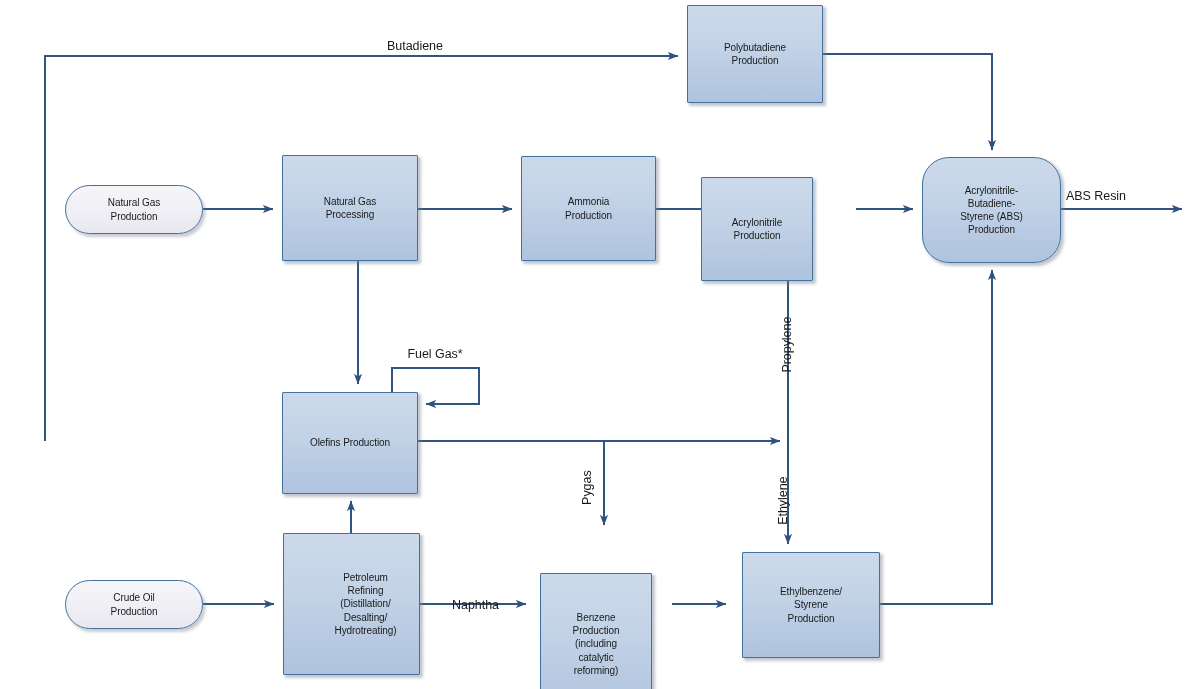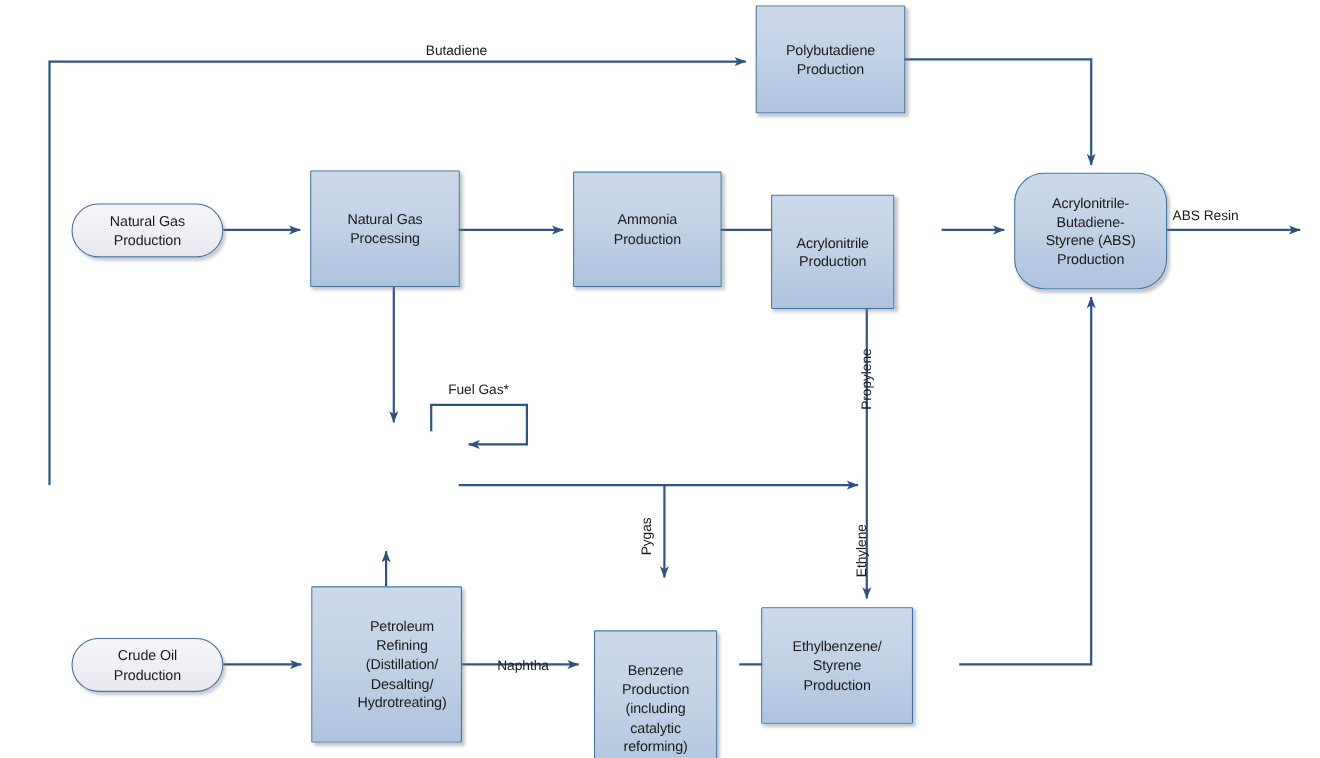--- a/index.html
+++ b/index.html
@@ -23,21 +23,21 @@
   svg#flow { position: absolute; left: 0; top: 0; width: 1200px; height: 689px; }
 
   .node {
     position: absolute;
     box-sizing: border-box;
     display: flex;
     align-items: center;
     justify-content: flex-end;
     text-align: center;
     color: #1a1a1a;
-    font-size: 13px;
+    font-size: 10px;
     line-height: 1.32;
     letter-spacing: -0.1px;
   }
   .proc-box {
     border: 1.3px solid #41719c;
     background: linear-gradient(to bottom, #ccd9ea 0%, #c3d3e7 42%, #aec3de 100%);
     box-shadow: 2.5px 2.5px 3px rgba(120,130,145,0.45);
     border-radius: 1px;
   }
   .pill {
@@ -144,38 +144,41 @@
 Butadiene-
 Styrene (ABS)
 Production</span>
   </div>
 
   <div class="node proc-box" style="left:687px; top:5px; width:136px; height:98px;">
     <span>Polybutadiene
 Production</span>
   </div>
 
+  <div class="node proc-box" style="left:282px; top:392px; width:136px; height:102px;">
+    <span>Olefins Production</span>
+  </div>
 
   <div class="node proc-box" style="left:283px; top:533px; width:137px; height:142px;padding-left:28px;">
     <span>Petroleum
 Refining
 (Distillation/
 Desalting/
 Hydrotreating)</span>
   </div>
 
   <div class="node proc-box" style="left:540px; top:533px; width:112px; height:142px;margin-top:40px;">
     <span>Benzene
 Production
 (including
 catalytic
 reforming)</span>
   </div>
 
-  <div class="node proc-box" style="left:692px; top:552px; width:138px; height:106px;">
+  <div class="node proc-box" style="left:742px; top:552px; width:138px; height:106px;">
     <span>Ethylbenzene/
 Styrene
 Production</span>
   </div>
 
   <div class="edge-label" style="left:340px; top:38px; width:150px;">Butadiene</div>
 
 
   <div class="edge-label" style="left:380px; top:346px; width:110px;">Fuel Gas*</div>
 

